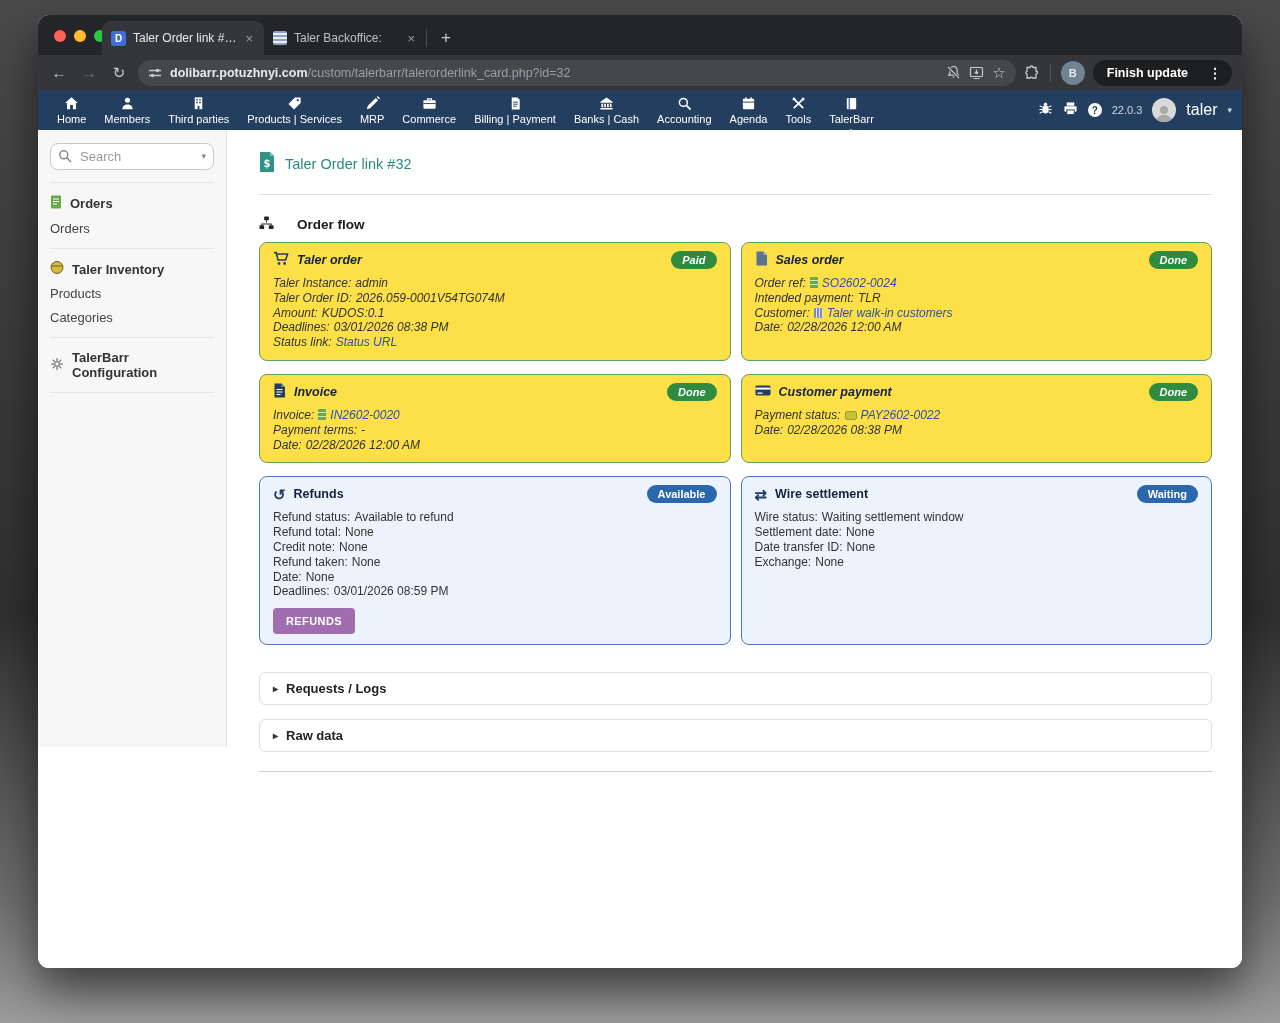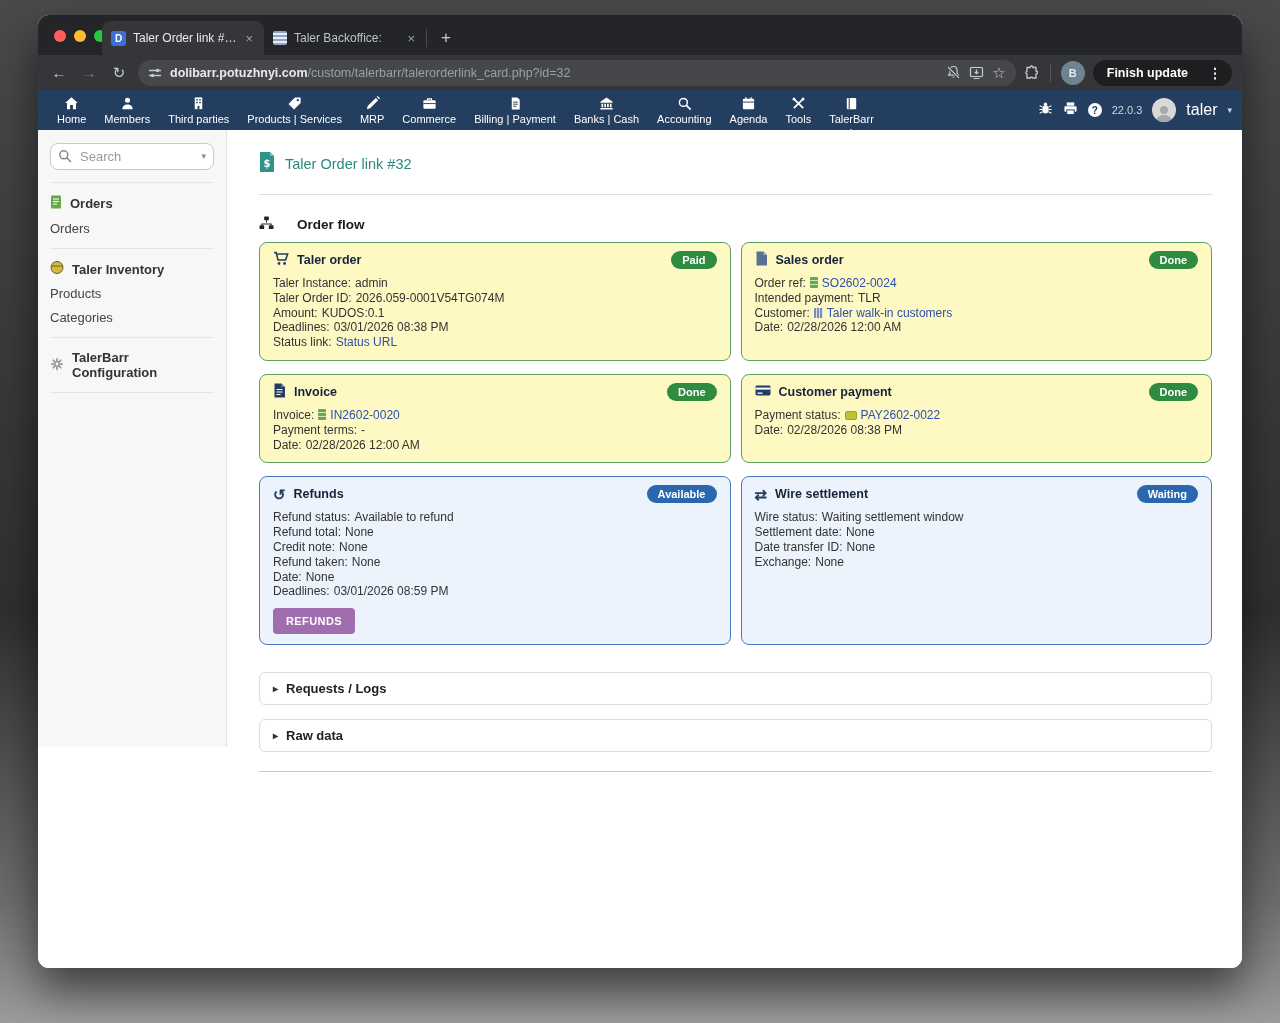--- a/index.html
+++ b/index.html
@@ -80,21 +80,21 @@
   .sec-head { display:flex; align-items:center; gap:8px; font-weight:bold; font-size:13px; color:#333; margin:2px 0 4px; cursor:pointer; }
   .sec-item { font-size:13px; color:#444; margin:9px 0 2px; cursor:pointer; }
 
   .main { flex:1; padding:16px 30px 0 32px; }
   .title-row { display:flex; align-items:center; gap:10px; margin-top:6px; }
   .page-title { color:#2b8a80; font-size:14.5px; }
   .hr1 { border:none; border-top:1px solid #ddd; margin-top:18px; }
   .flow-head { margin-top:21px; display:flex; align-items:center; gap:23px; font-weight:bold; font-size:13.5px; color:#1a1a1a; }
   .grid { margin-top:9px; display:grid; grid-template-columns:1fr 1fr; gap:13px 10px; }
   .card { border-radius:8px; border:1px solid; padding:8px 13px 10px; font-size:12px; color:#333; }
-  .card.green { background:#fef9c3; border-color:#5f9e63; }
+  .card.green { background:#fde047; border-color:#5f9e63;font-style:italic; }
   .card.blue  { background:#ecf3fc; border-color:#4779c4; }
   .card-head { display:flex; align-items:center; gap:8px; font-weight:bold; font-size:12.5px; color:#14233c; margin-bottom:7px; }
   .glyph-icon { font-size:15px; font-weight:bold; color:#243e60; line-height:1; }
   .badge { margin-left:auto; color:#fff; font-size:11px; font-weight:bold; padding:3px 11px; border-radius:11px; }
   .badge.green { background:#2e8b40; } .badge.blue { background:#2a67ad; }
   .field { line-height:14.8px; }
   .flabel { margin-right:4px; }
   a.fvalue { color:#2b4fae; text-decoration:none; cursor:pointer; }
   .mi { display:inline-block; vertical-align:-1px; margin-right:4px; border-radius:1px; }
   .mi-doc { width:8px; height:11px; background:#6aa84f;

